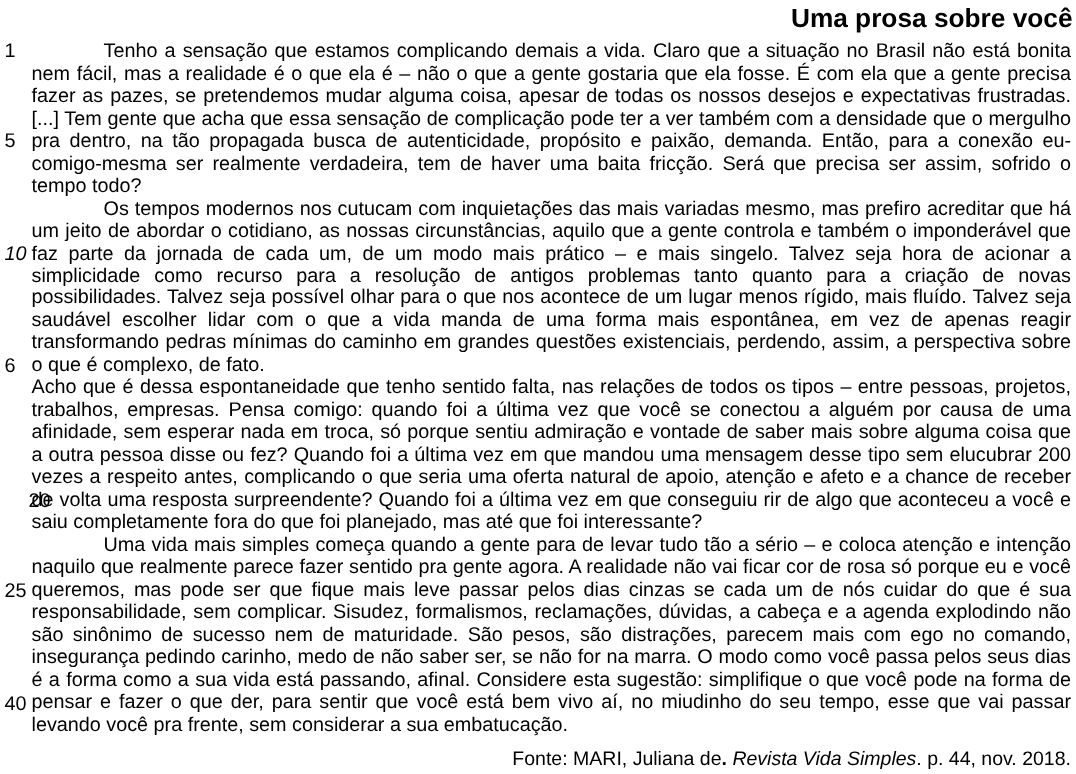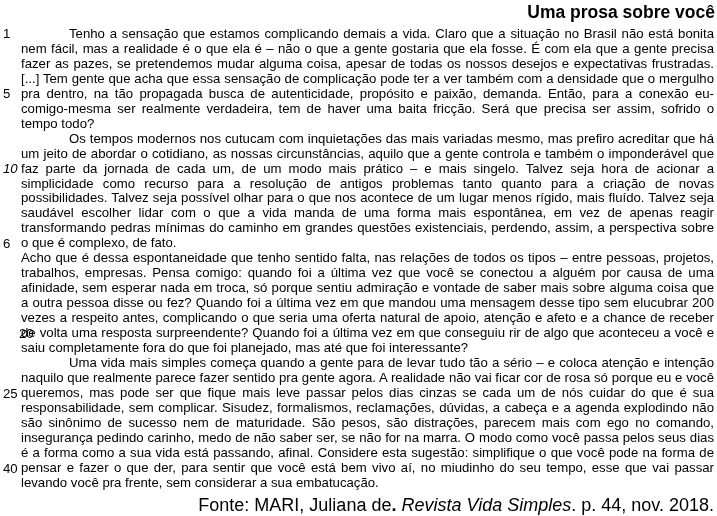--- a/index.html
+++ b/index.html
@@ -5,21 +5,21 @@
   html, body { margin:0; padding:0; background:#ffffff; }
   body { width:717px; height:516px; overflow:hidden; position:relative;
          font-family:"Liberation Sans", sans-serif; color:#000; }
   .title { position:absolute; top:2px; left:0; width:715px; text-align:right;
            font-weight:bold; font-size:17.5px; line-height:20px; }
   .body { position:absolute; top:27px; left:21px; width:693px;
           font-size:13.2px; line-height:14.95px; text-align:justify; }
   .para { margin:0; }
   .para.indent { text-indent:48px; }
   .ln { position:absolute; left:3px; font-size:13.2px; line-height:14.95px; }
-  .source { position:absolute; right:3px; top:498px; font-size:18px; line-height:15px; text-align:right; }
+  .source { position:absolute; right:3px; top:498px; font-size:13px; line-height:15px; text-align:right; }
   .source i { font-style:italic; }
   .source b { font-weight:bold; }
 </style>
 </head>
 <body>
 
 <div class="title">Uma prosa sobre você</div>
 
 <div class="ln" style="top:27px;">1</div>
 <div class="ln" style="top:87px;">5</div>

